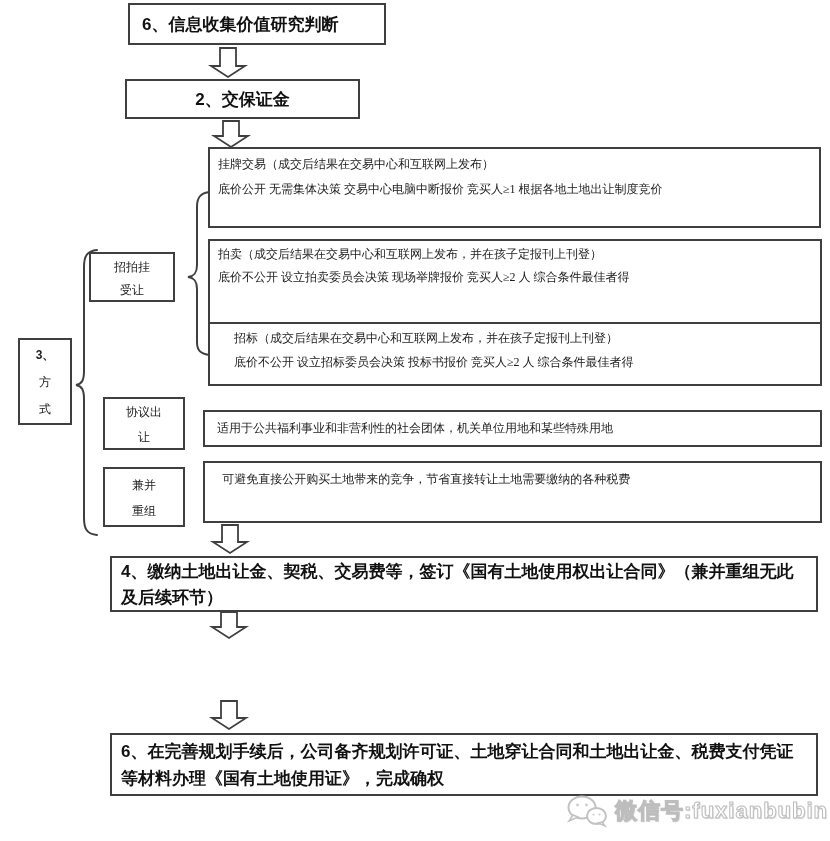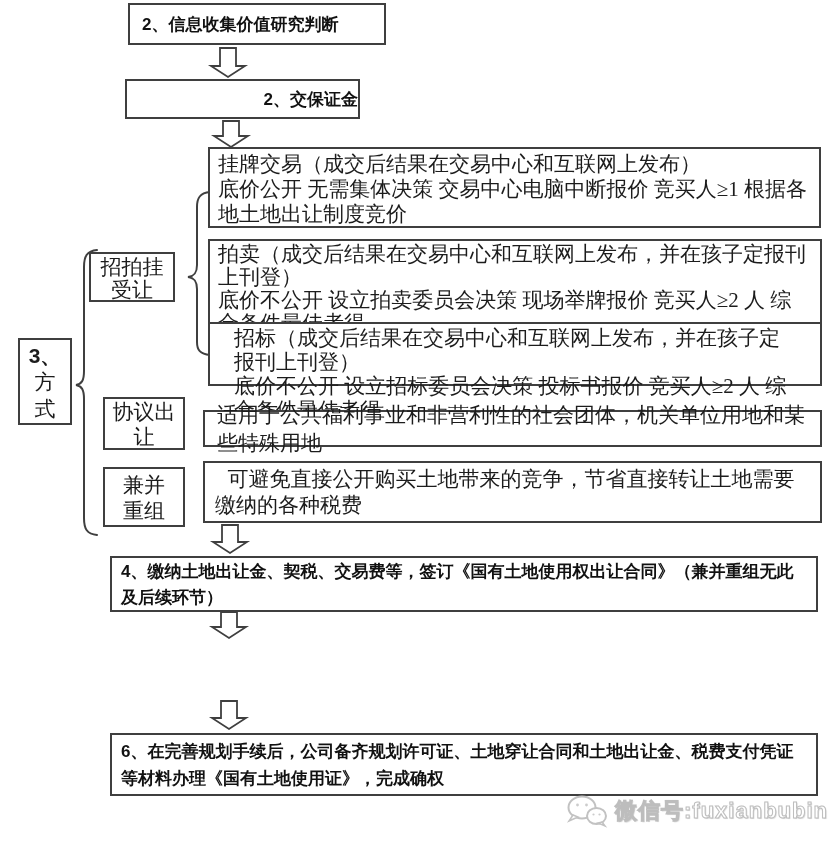--- a/index.html
+++ b/index.html
@@ -8,23 +8,23 @@
     font-family:"Liberation Serif","DejaVu Serif",serif;color:#1a1a1a;
   }
   .box{
     position:absolute;box-sizing:border-box;background:#ffffff;
     border:2px solid #3f3f3f;
   }
   .bold-box{
     font-family:"Liberation Sans","DejaVu Sans",sans-serif;
     font-weight:bold;font-size:17px;color:#111111;
   }
-  .serif-box{font-size:21px;color:#1c1c1c;}
+  .serif-box{font-size:12px;color:#1c1c1c;}
   .vcenter{display:flex;align-items:center;}
-  .hcenter{justify-content:flex-end;}
+  .hcenter{justify-content:center;}
   .center-text{text-align:center;}
   .line{display:block;}
   #svg-deco{position:absolute;left:0;top:0;pointer-events:none;}
   
   #box1{left:128px;top:3px;width:258px;height:42px;padding-left:12px;}
   #box2{left:125px;top:79px;width:235px;height:40px;}
   #g1{left:208px;top:147px;width:613px;height:81px;padding:3px 8px;line-height:25px;}
   #g2{left:208px;top:239px;width:614px;height:90px;padding:2px 8px;line-height:23px;}
   #g3{left:208px;top:322px;width:614px;height:64px;padding:2px 24px;line-height:24px;}
   #g4{left:203px;top:410px;width:619px;height:37px;padding-left:12px;}
@@ -62,21 +62,21 @@
       <polygon points="221,612 237,612 237,627 246,627 229,638 212,627 221,627"></polygon>
       <polygon points="221,701 237,701 237,718 246,718 229,729 212,718 221,718"></polygon>
     </g>
     <g fill="none" stroke="#3f3f3f" stroke-width="2" stroke-linecap="round">
       <path d="M 97 250 C 87 251, 84 256, 84 267 L 84 371 C 84 380, 82 384, 76 385 C 82 386, 84 390, 84 399 L 84 518 C 84 529, 87 534, 97 535"></path>
       <path d="M 210 192 C 200 193, 197 198, 197 207 L 197 265 C 197 272, 195 276, 188 277 C 195 278, 197 282, 197 289 L 197 342 C 197 350, 200 354, 210 355"></path>
     </g>
   </svg>
 
   <div id="box1" class="box bold-box vcenter">
-    <span>2、信息收集价值研究判断</span>
+    <span>6、信息收集价值研究判断</span>
   </div>
 
   <div id="box2" class="box bold-box vcenter hcenter">
     <span>2、交保证金</span>
   </div>
 
   <div id="g1" class="box serif-box">
     <span class="line">挂牌交易（成交后结果在交易中心和互联网上发布）</span>
     <span>底价公开 无需集体决策 交易中心电脑中断报价 竞买人≥1 根据各地土地出让制度竞价</span>
   </div>

